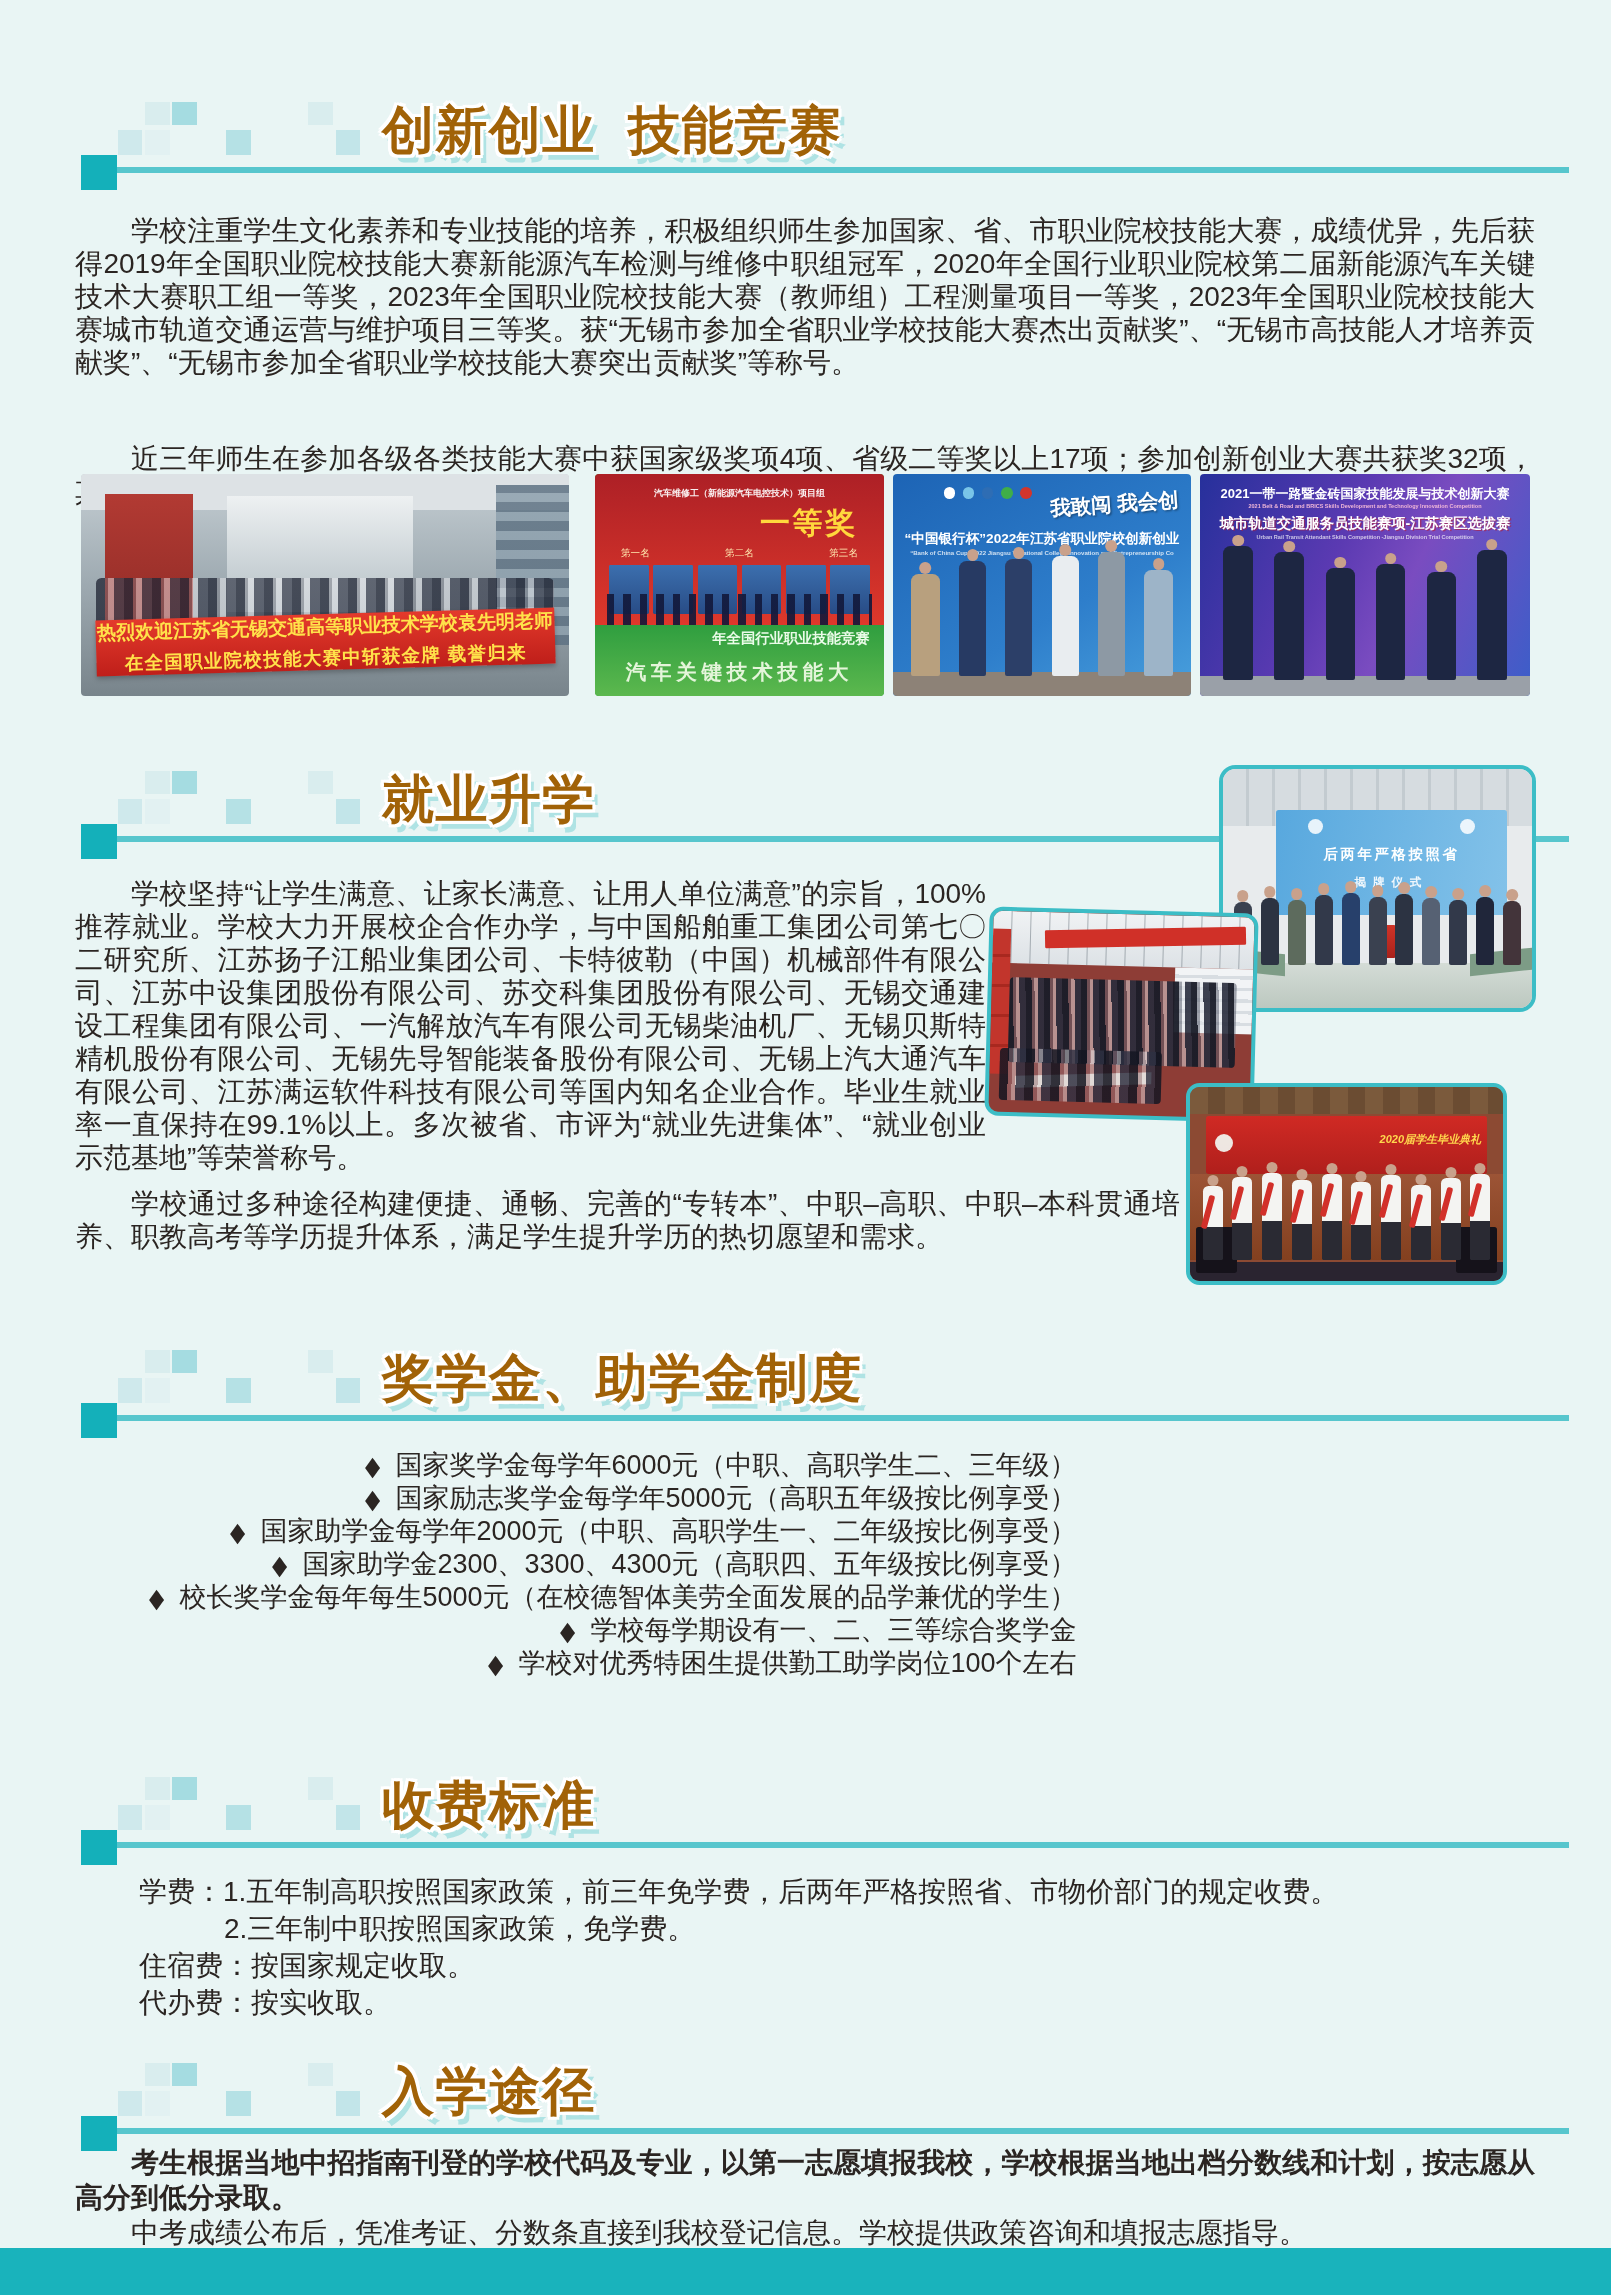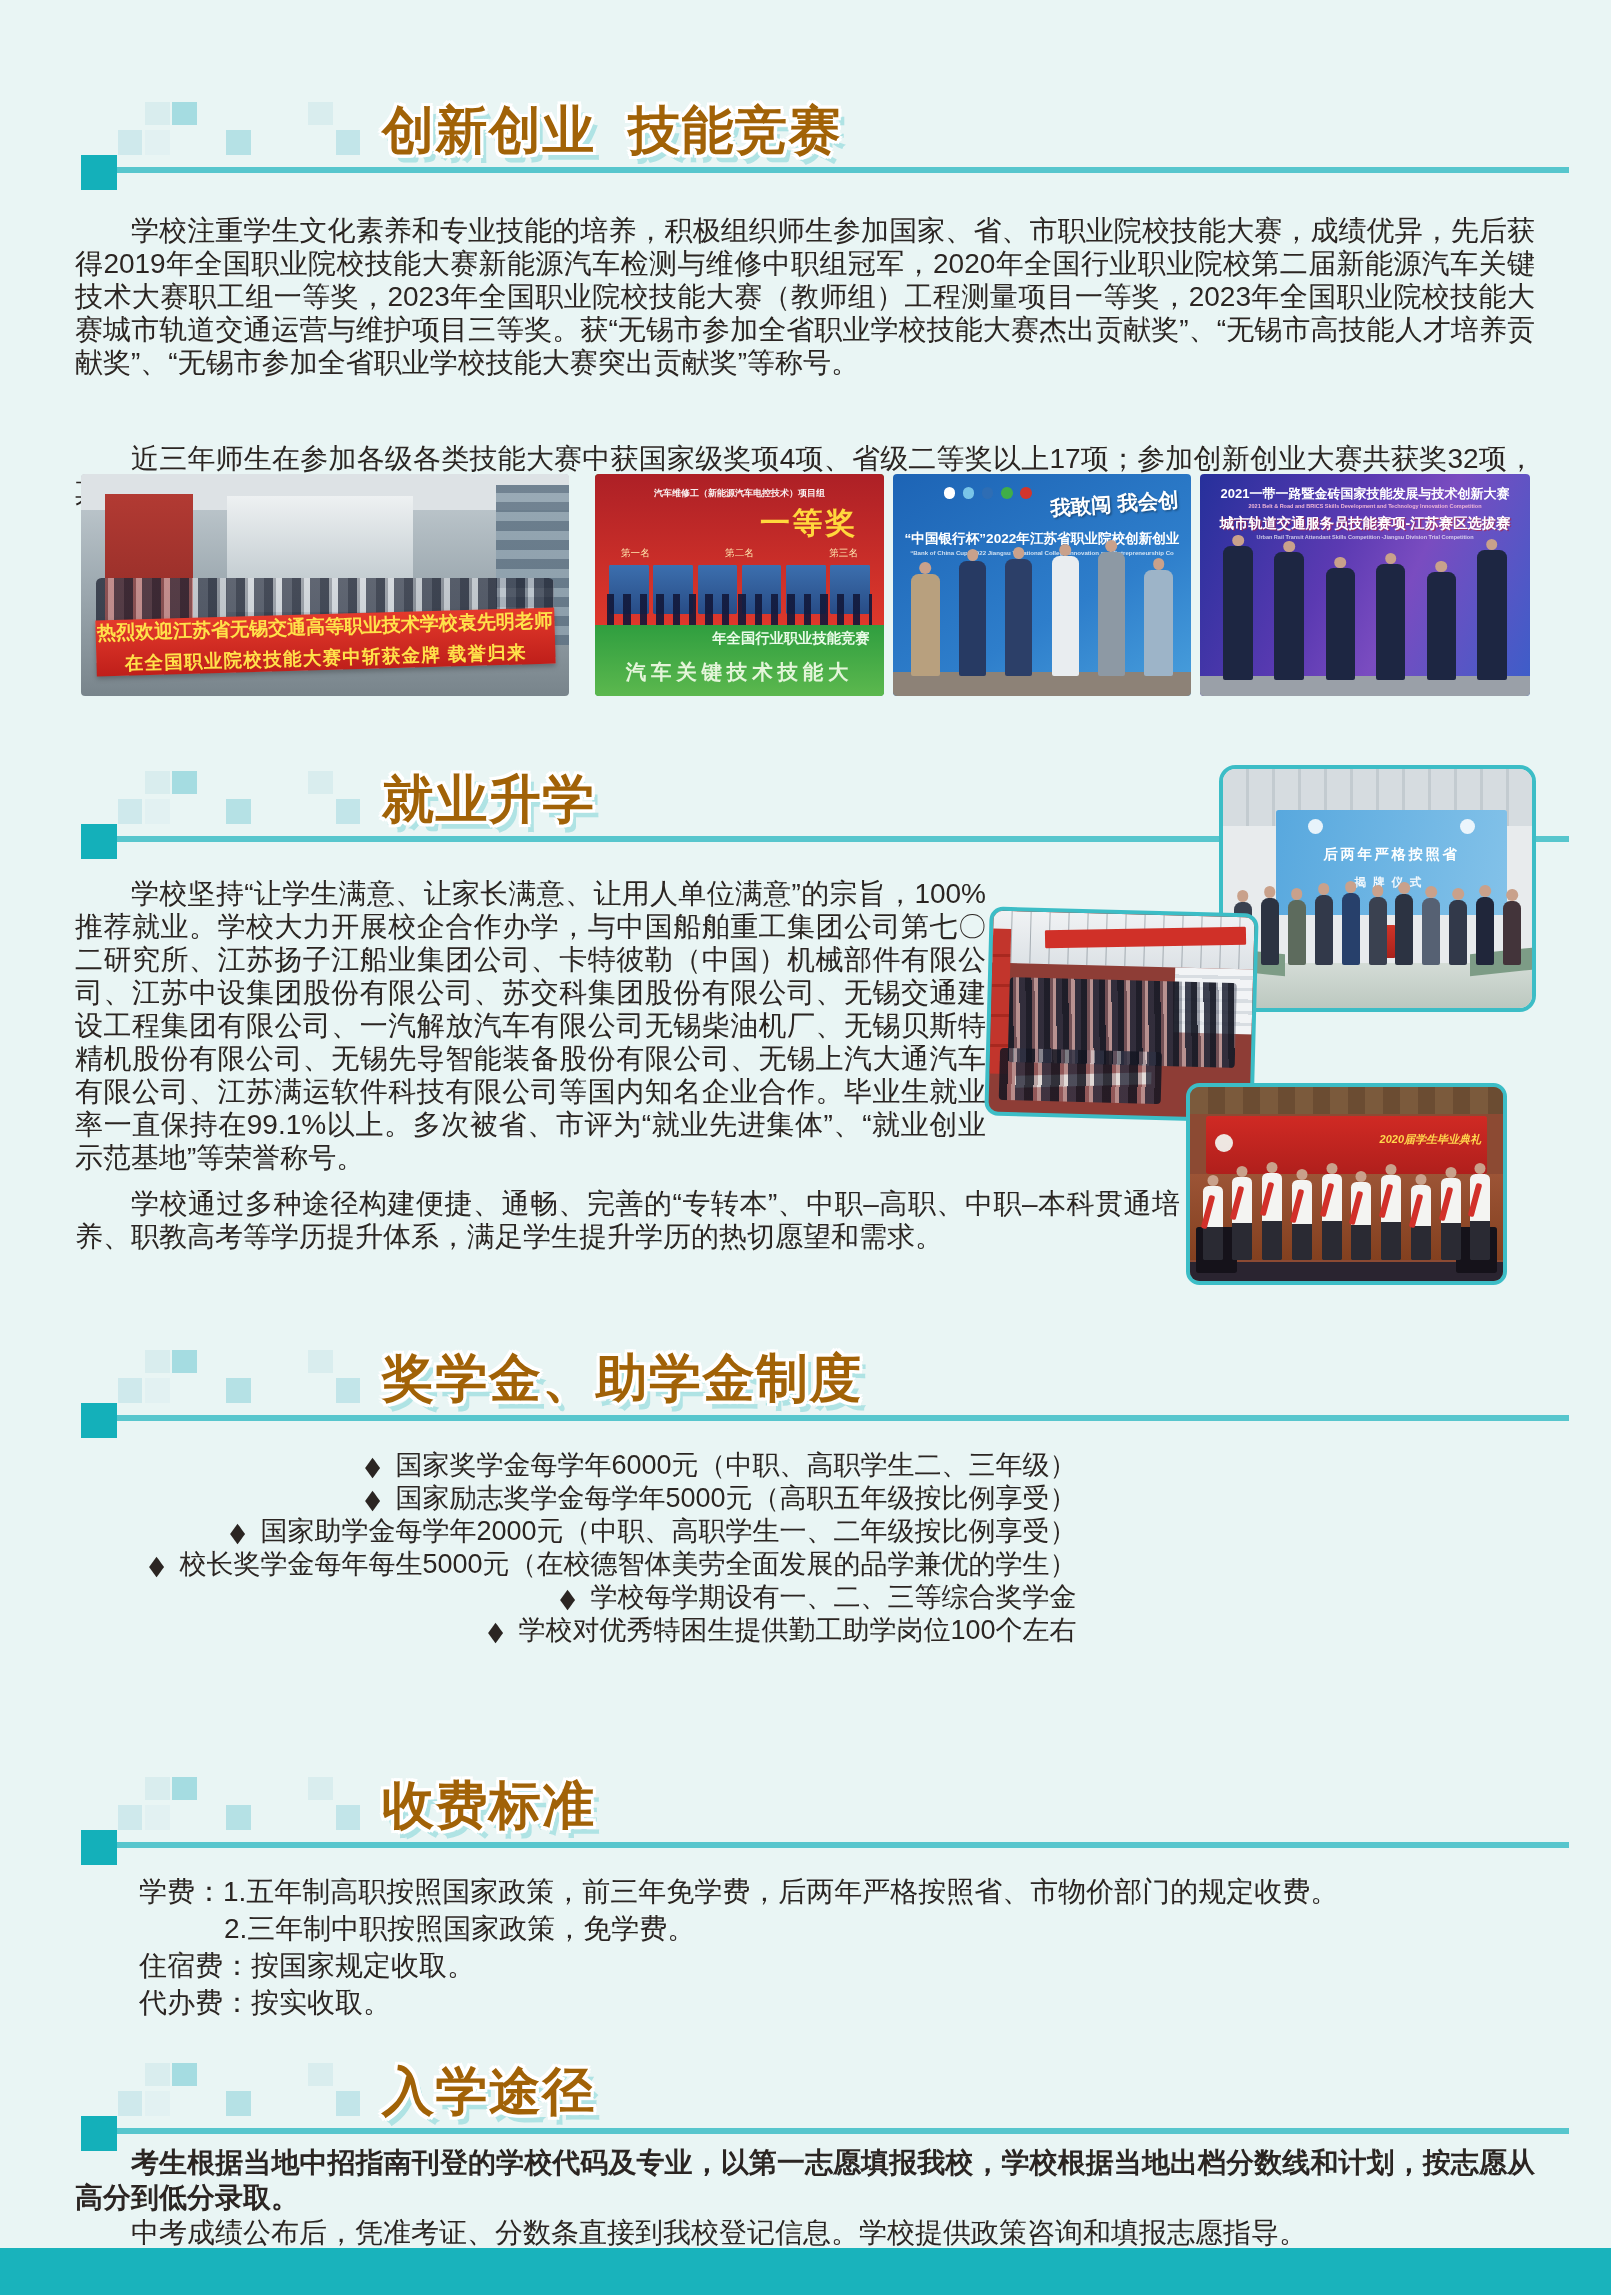--- a/index.html
+++ b/index.html
@@ -326,20 +326,21 @@
     <h2 class="title">奖学金、助学金制度</h2>
     <div class="rule">
         <i class="block"></i>
         <i class="line"></i>
       </div>
 
     <ul class="bullets">
       <li><span class="dm">◆</span><span>国家奖学金每学年6000元（中职、高职学生二、三年级）</span></li>
       <li><span class="dm">◆</span><span>国家励志奖学金每学年5000元（高职五年级按比例享受）</span></li>
       <li><span class="dm">◆</span><span>国家助学金每学年2000元（中职、高职学生一、二年级按比例享受）</span></li>
+      <li><span class="dm">◆</span><span>国家助学金2300、3300、4300元（高职四、五年级按比例享受）</span></li>
       <li><span class="dm">◆</span><span>校长奖学金每年每生5000元（在校德智体美劳全面发展的品学兼优的学生）</span></li>
       <li><span class="dm">◆</span><span>学校每学期设有一、二、三等综合奖学金</span></li>
       <li><span class="dm">◆</span><span>学校对优秀特困生提供勤工助学岗位100个左右</span></li>
     </ul>
   </section>
 
   <section class="sec fees" style="top:1733px;height:287px;">
     <span class="sq sq1"></span>
     <span class="sq sq2"></span>
     <span class="sq sq3"></span>

